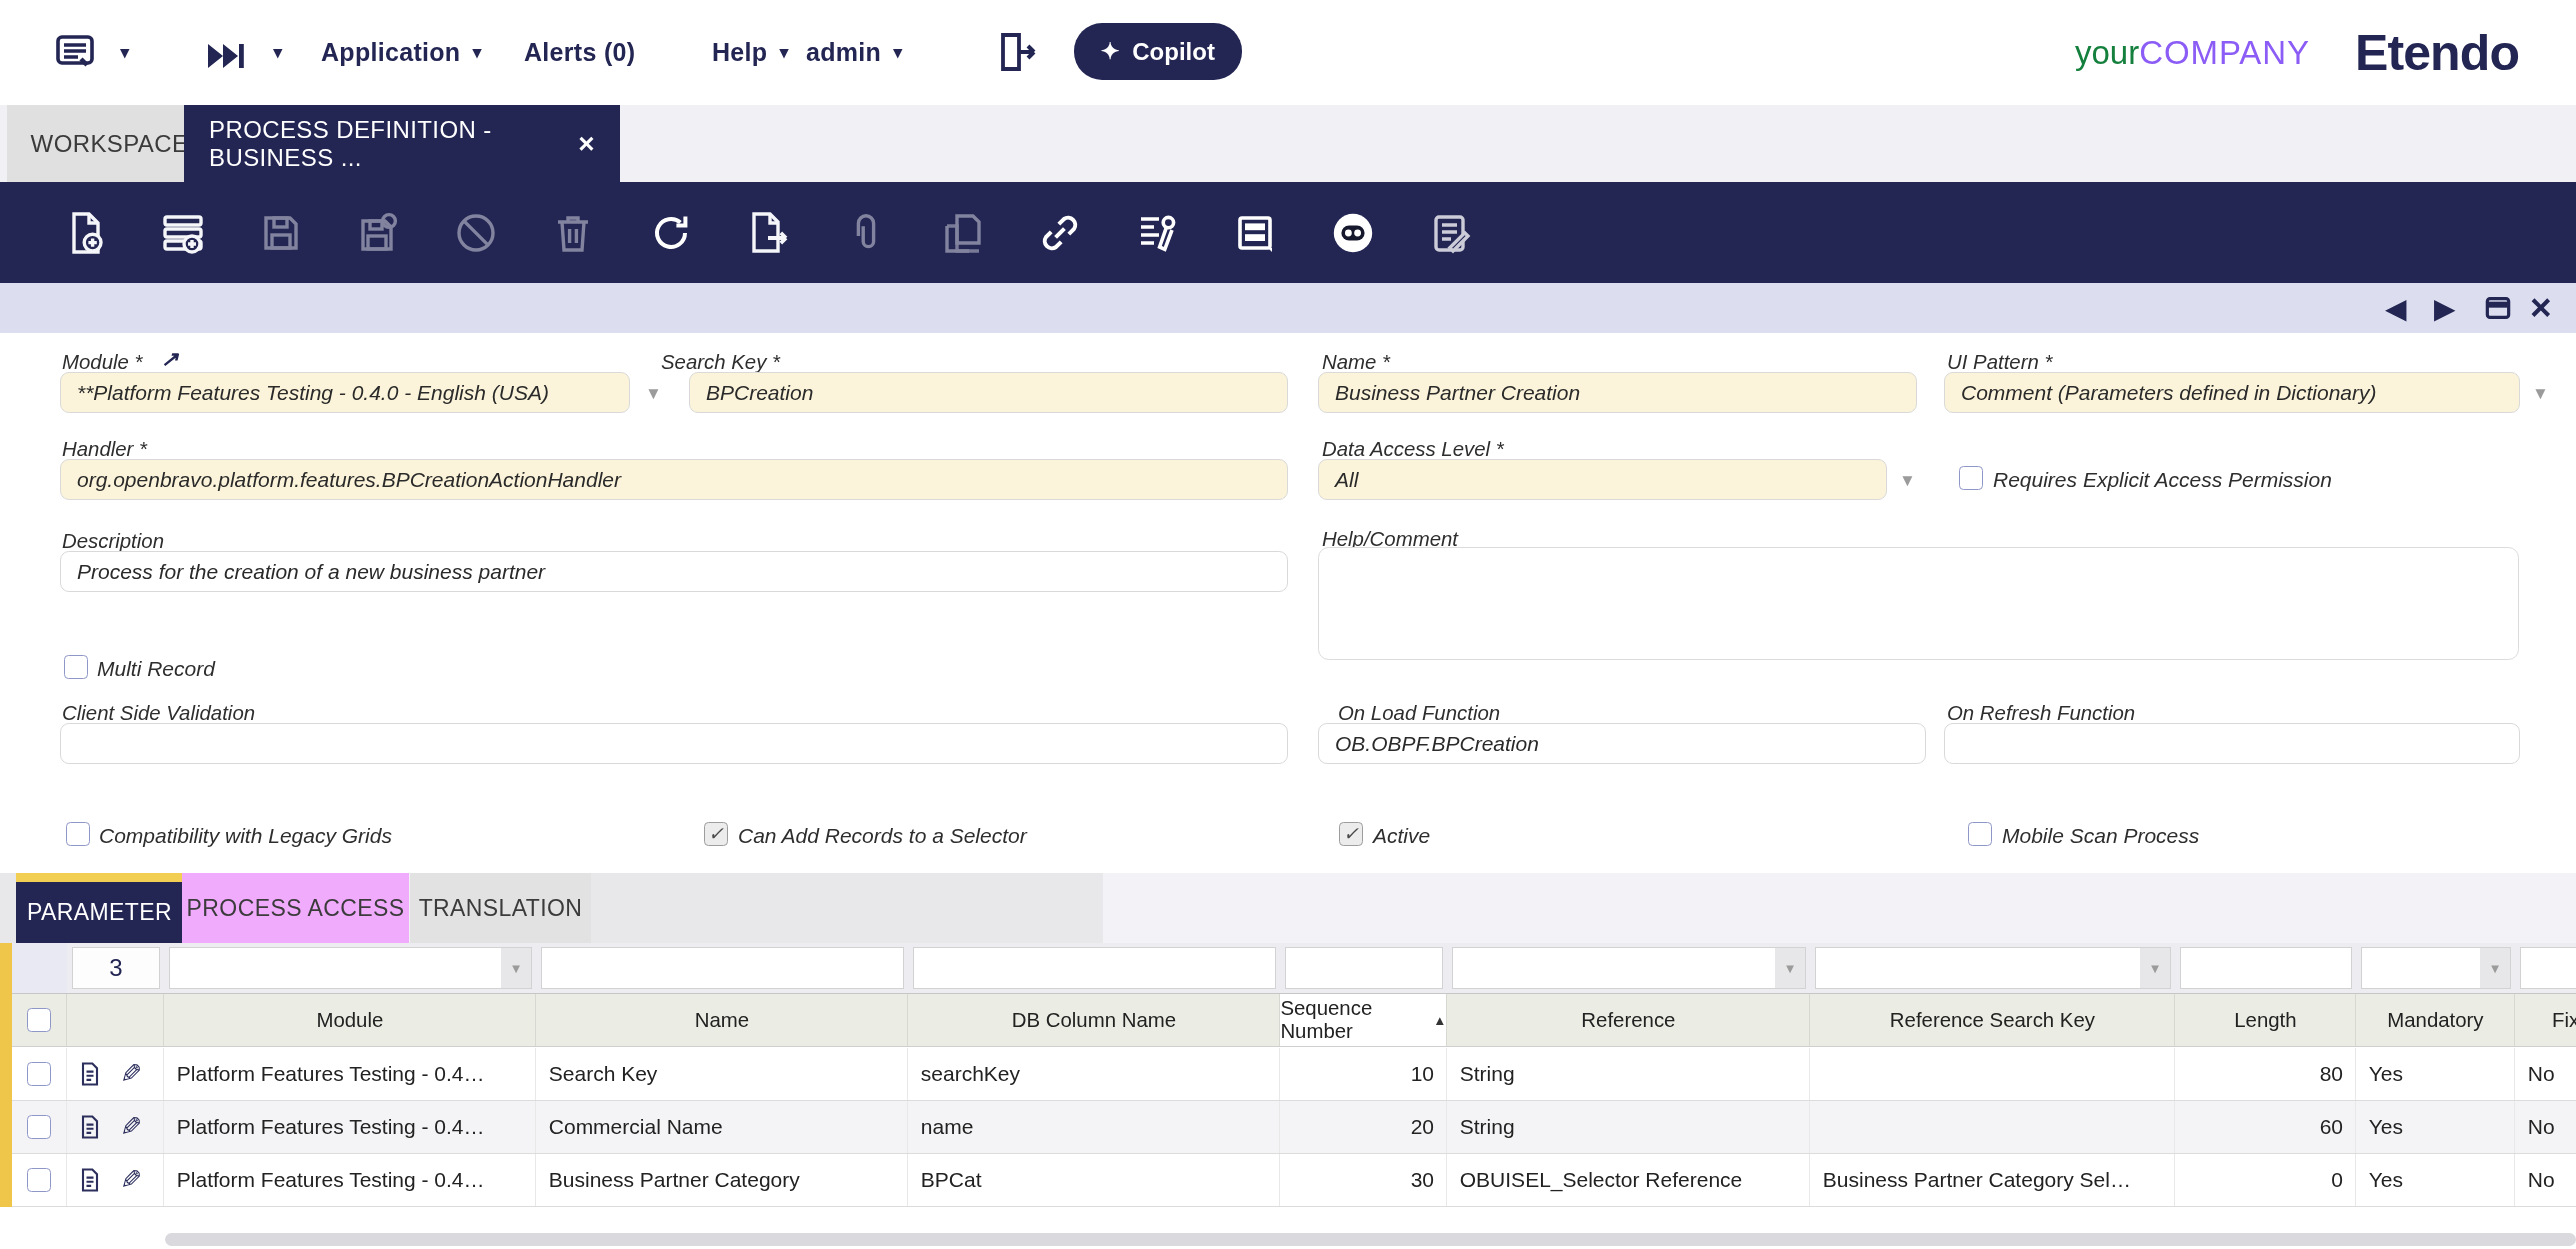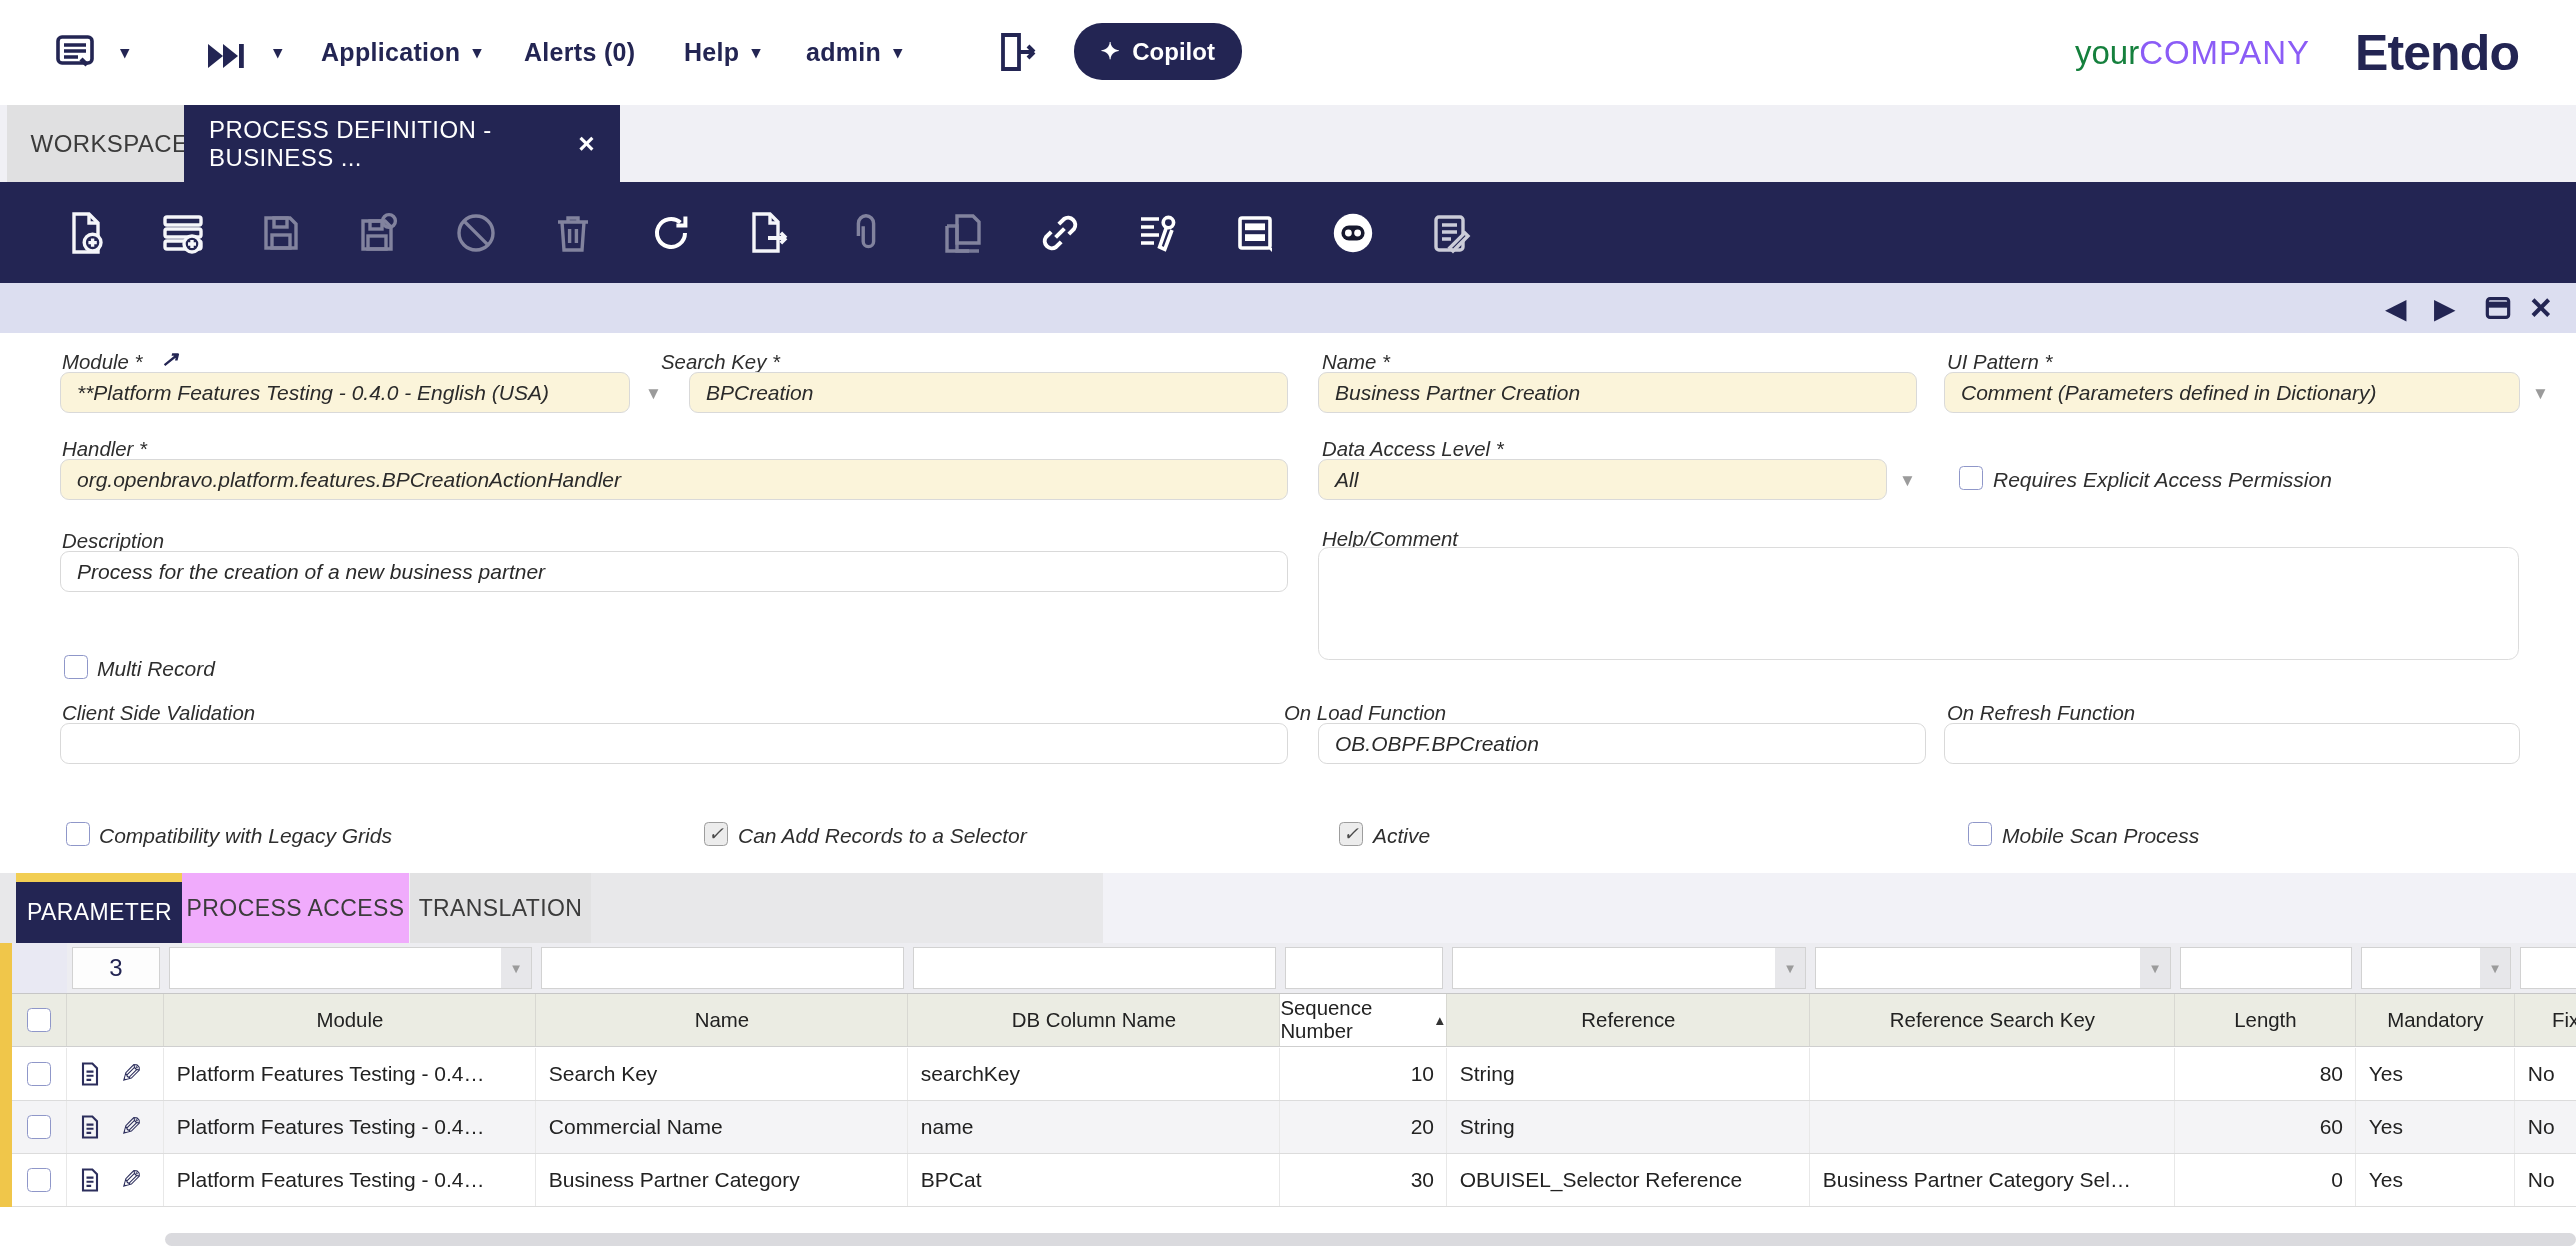--- a/index.html
+++ b/index.html
@@ -132,21 +132,21 @@
         <span class="caret">▾</span>
       </span>
 
     <span class="nav-label" style="left:321px">
       <span>Application</span>
       <span class="caret">▾</span>
     </span>
     <span class="nav-label" style="left:524px">
       <span>Alerts (0)</span>
     </span>
-    <span class="nav-label" style="left:684px">
+    <span class="nav-label" style="left:712px">
       <span>Help</span>
       <span class="caret">▾</span>
     </span>
     <span class="nav-label" style="left:806px">
       <span>admin</span>
       <span class="caret">▾</span>
     </span>
 
     <span class="tbi" style="left:992px;top:28px">
       <svg viewBox="0 0 24 24" fill="none" stroke="#232553" stroke-width="1.9">
@@ -349,21 +349,21 @@
     <div class="ta" style="left:1318px;top:214px;width:1201px;height:113px"><span></span></div>
 
     <span class="cb" style="left:64px;top:322px"></span>
     <span class="cb-label" style="left:97px;top:324px">Multi Record</span>
 
     <span class="lbl" style="left:62px;top:369px">Client Side Validation</span>
     <div class="fld" style="left:60px;top:390px;width:1228px">
         <span></span>
       </div>
 
-    <span class="lbl" style="left:1284px;top:369px">On Load Function</span>
+    <span class="lbl" style="left:1338px;top:369px">On Load Function</span>
     <div class="fld" style="left:1318px;top:390px;width:608px">
         <span>OB.OBPF.BPCreation</span>
       </div>
 
     <span class="lbl" style="left:1947px;top:369px">On Refresh Function</span>
     <div class="fld" style="left:1944px;top:390px;width:576px">
         <span></span>
       </div>
 
     <span class="cb" style="left:66px;top:489px"></span>

